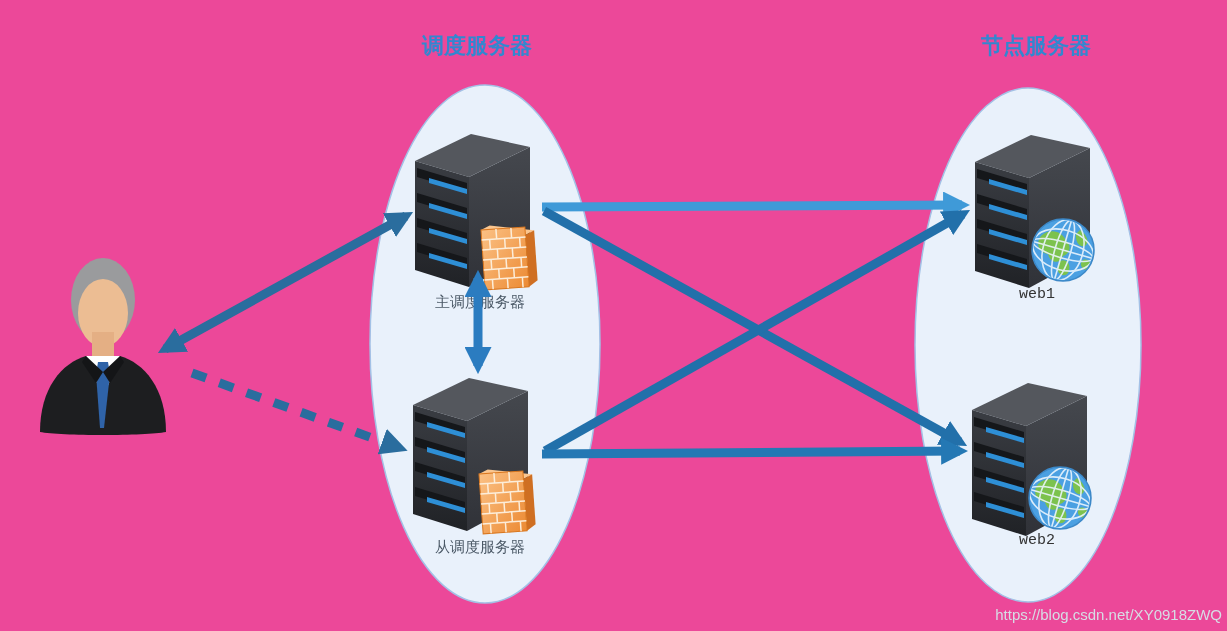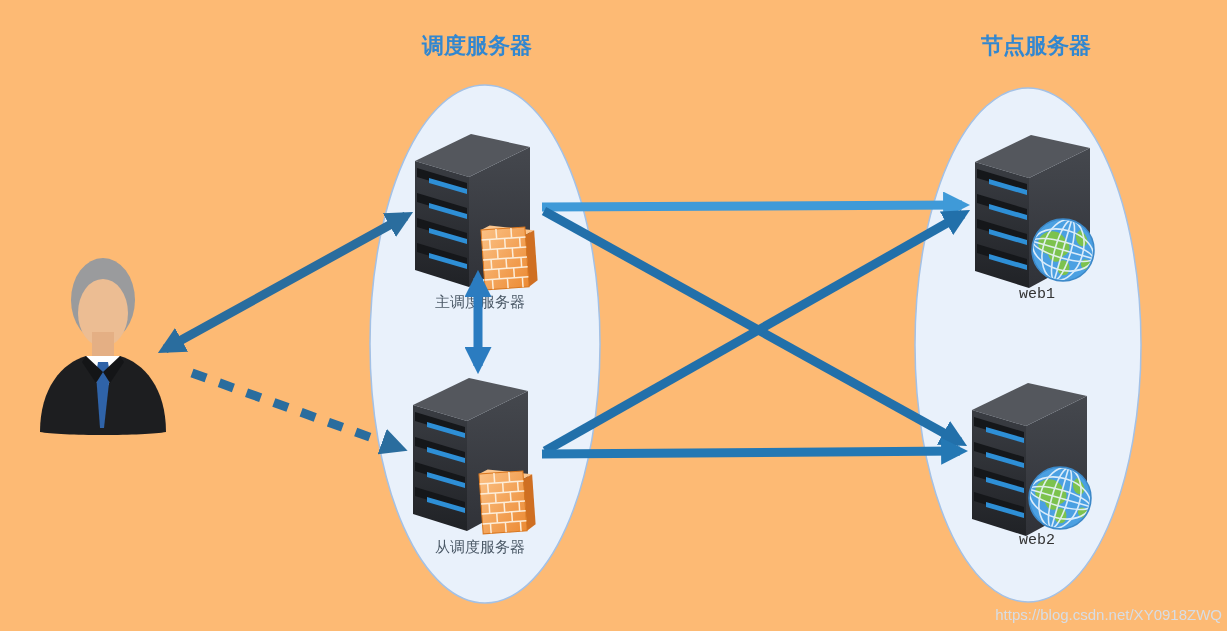--- a/index.html
+++ b/index.html
@@ -1,19 +1,19 @@
 <!DOCTYPE html>
 <html><head>
 <meta charset="utf-8">
 <style>
   html,body{margin:0;padding:0;background:#ffffff;}
   .canvas{
     position:relative;
     width:1227px;height:631px;
-    background:#fdba74;
+    background:#ec4899;
     font-family:"Liberation Sans", sans-serif;
     overflow:hidden;
   }
   svg{display:block;}
   .cluster-title{
     font-family:"Liberation Sans", sans-serif;
     font-size:22px;
     font-weight:bold;
   }
   .node-label{

